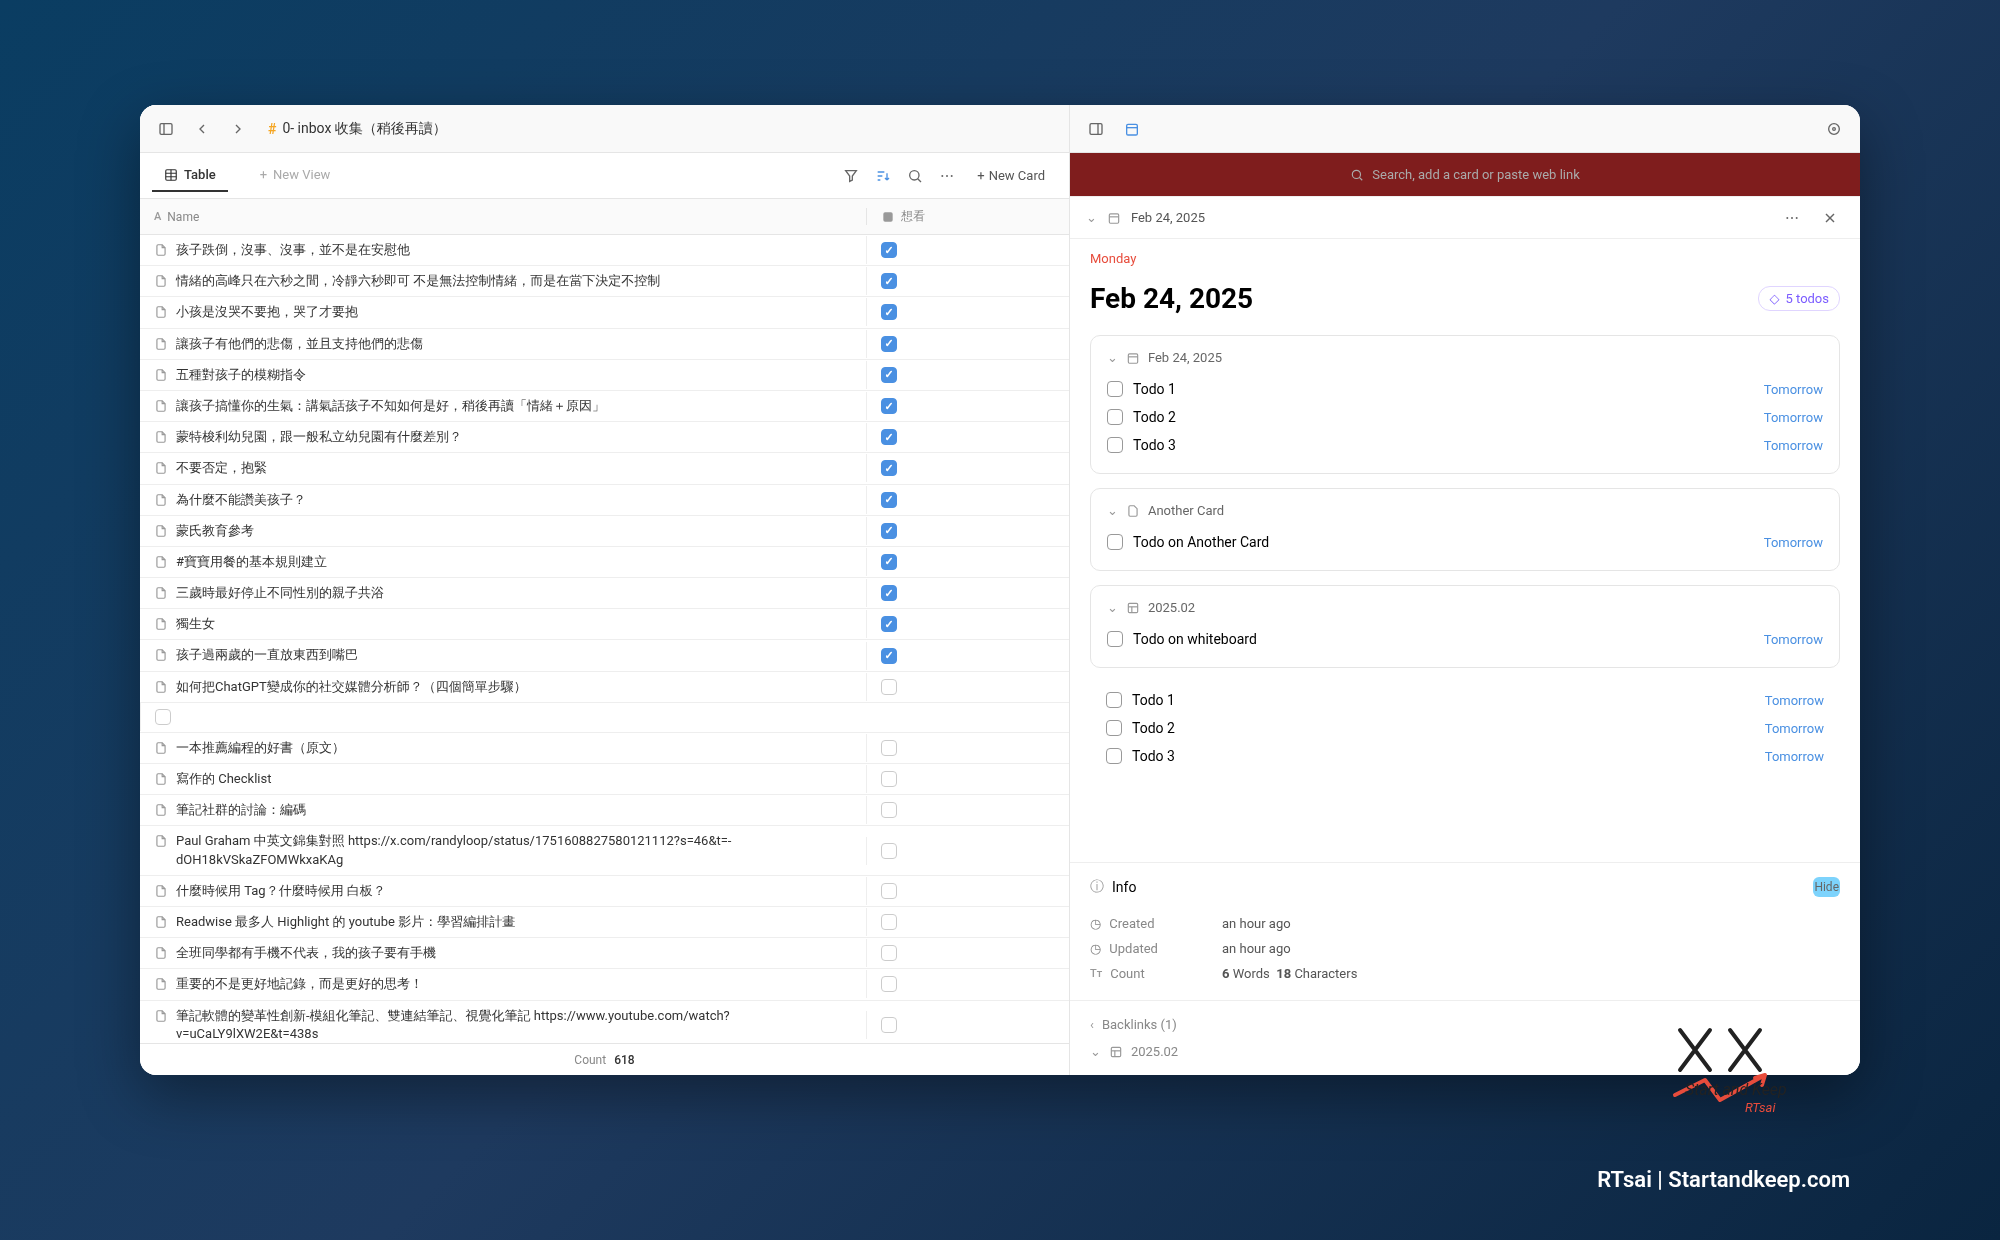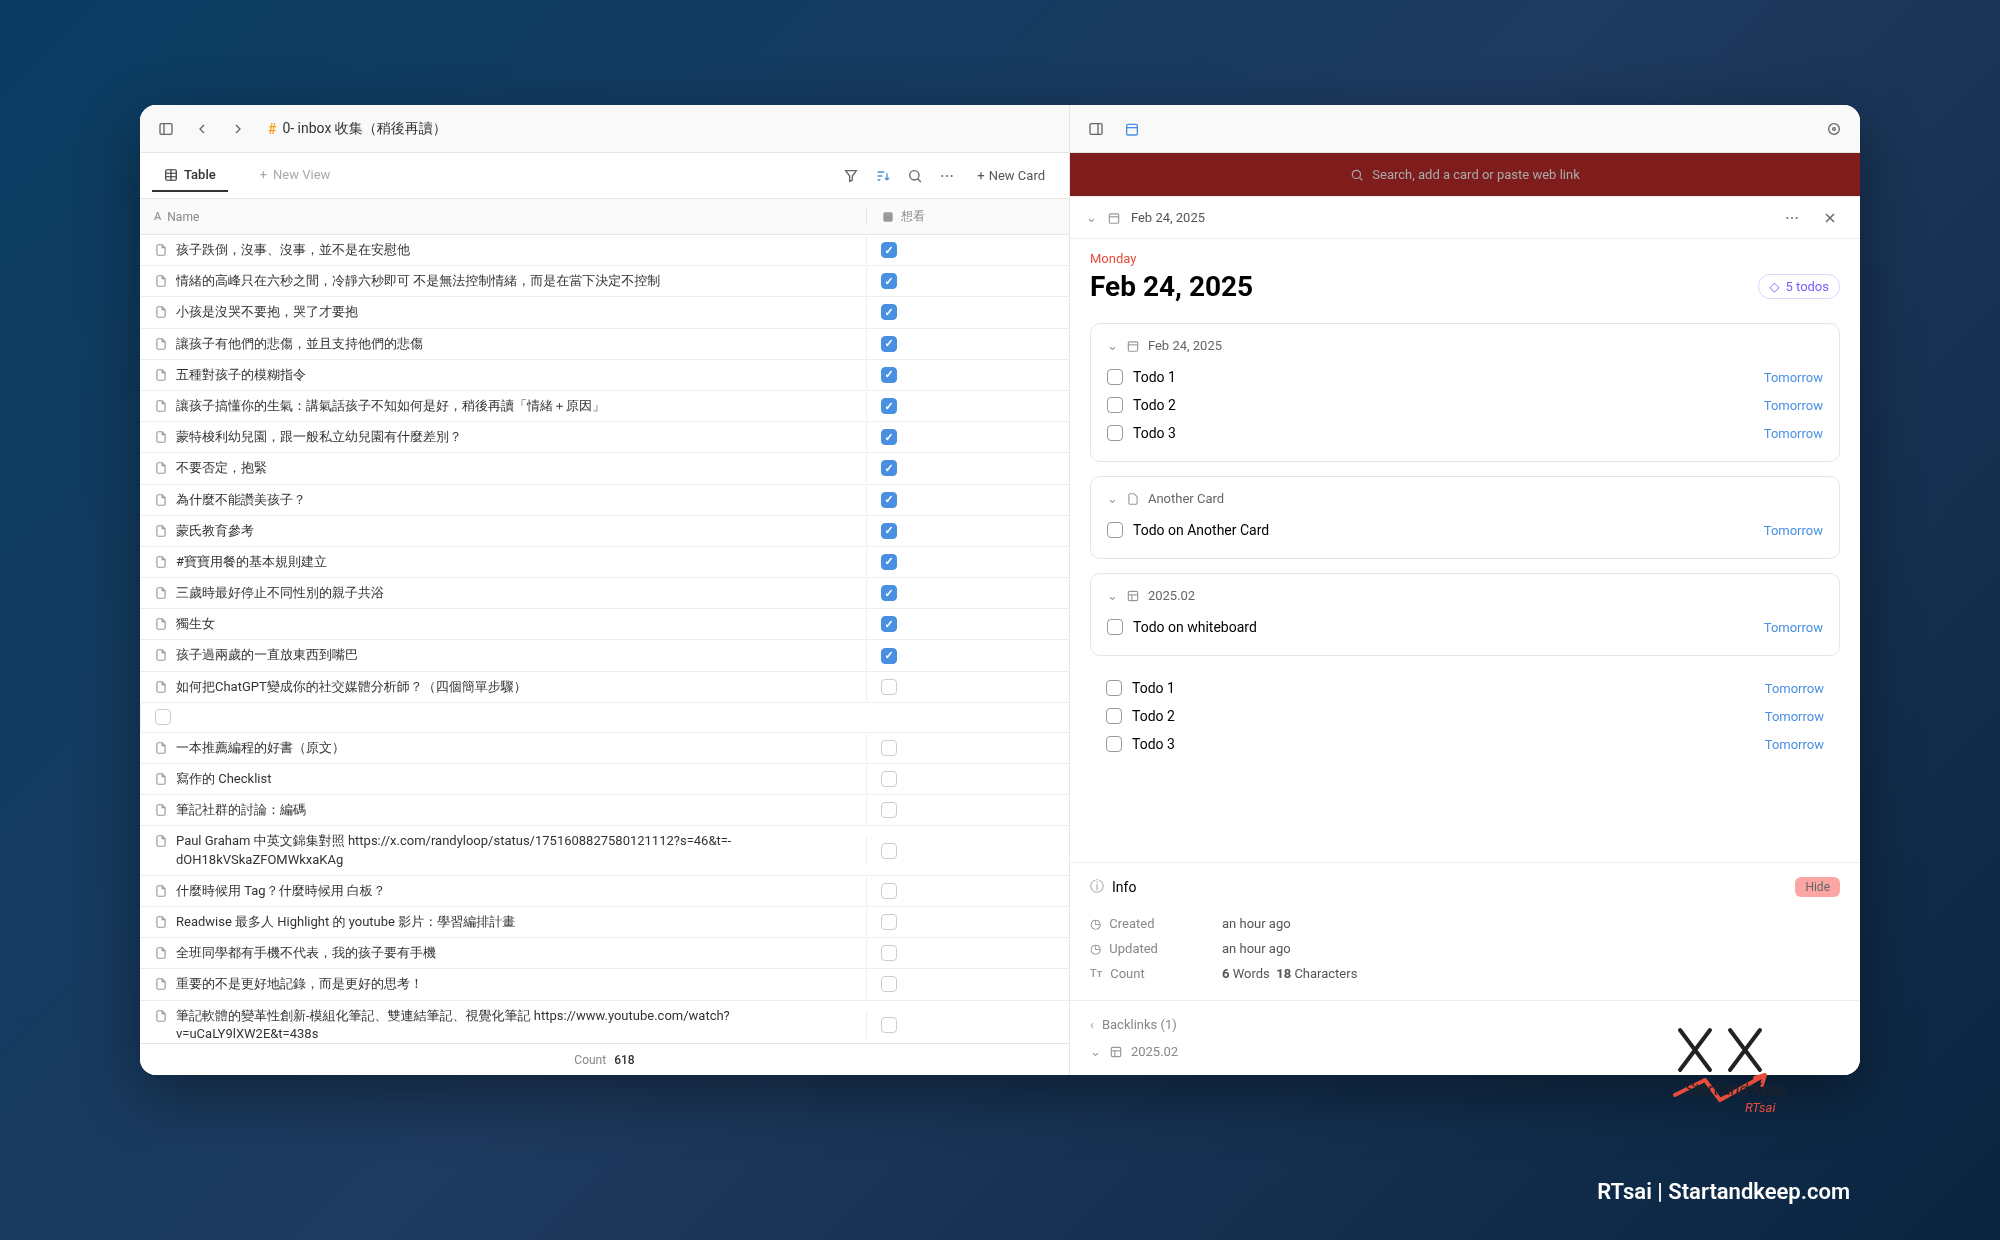--- a/index.html
+++ b/index.html
@@ -31,40 +31,40 @@
 .checkbox.checked::after{content:'✓';color:#fff;font-size:11px;font-weight:bold}
 .table-footer{height:32px;border-top:1px solid #e5e5e5;display:flex;align-items:center;justify-content:center;font-size:12px;color:#888;gap:8px}
 .right-panel{flex:1;display:flex;flex-direction:column;background:#fff}
 .right-toolbar{height:48px;border-bottom:1px solid #e5e5e5;display:flex;align-items:center;padding:0 12px;gap:8px;background:#f9f9f9;justify-content:space-between}
 .right-toolbar-left{display:flex;align-items:center;gap:8px}
 .active-icon{color:#4a90e2}
 .search-bar{height:44px;display:flex;align-items:center;justify-content:center;font-size:13px;color:#aaa;gap:8px;border-bottom:1px solid #eee;background:#7f1d1d}
 .date-header{height:42px;border-bottom:1px solid #eee;display:flex;align-items:center;padding:0 16px;gap:10px;font-size:13px;color:#555;justify-content:space-between}
 .date-header-left{display:flex;align-items:center;gap:10px}
 .right-content{flex:1;overflow-y:auto;padding:12px 20px}
-.day-label{color:#e74c3c;font-size:13px;margin-bottom:4px}
+.day-label{color:#e74c3c;font-size:13px;margin-bottom:16px}
 .date-title{font-size:28px;font-weight:700;margin-bottom:20px;display:flex;align-items:center;justify-content:space-between}
 .todo-badge{font-size:13px;color:#7b5cff;padding:4px 10px;border:1px solid #e0d5ff;border-radius:12px;font-weight:400;display:flex;align-items:center;gap:6px}
 .todo-card{border:1px solid #e5e5e5;border-radius:10px;padding:14px 16px;margin-bottom:14px}
 .card-header{display:flex;align-items:center;gap:8px;font-size:13px;color:#666;margin-bottom:10px}
 .todo-item{display:flex;align-items:flex-end;justify-content:space-between;padding:6px 0;font-size:14px}
 .todo-left{display:flex;align-items:center;gap:10px}
 .todo-checkbox{width:16px;height:16px;border:1.5px solid #999;border-radius:4px;cursor:pointer}
 .tomorrow{color:#4a90e2;font-size:13px}
 .loose-todos{padding:4px 16px}
 .info-section{border-top:1px solid #eee;padding:14px 20px}
 .info-header{display:flex;align-items:center;justify-content:space-between;font-size:14px;margin-bottom:14px}
-.hide-btn{background:#fca5a5;border-radius:6px;padding:3px 10px;font-size:12px;color:#666}
+.hide-btn{background:#7dd3fc;border-radius:6px;padding:3px 1px;font-size:12px;color:#666}
 .info-row{display:flex;align-items:center;padding:5px 0;font-size:13px;color:#888;gap:12px}
 .info-label{width:120px;display:flex;align-items:center;gap:8px}
 .info-value{color:#555}
 .backlinks{border-top:1px solid #eee;padding:10px 20px;font-size:13px;color:#888}
 .backlink-item{padding:6px 0;display:flex;align-items:center;gap:8px}
 .signature{position:absolute;bottom:120px;right:190px;width:140px;height:100px}
-.footer-text{position:absolute;bottom:36px;right:150px;color:#fff;font-size:22px;font-weight:600}
+.footer-text{position:absolute;bottom:48px;right:150px;color:#fff;font-size:22px;font-weight:600}
 .chev{color:#999}
 .small-icon{width:14px;height:14px}
 .letter-icon{font-size:11px;color:#999;font-weight:500}
 </style>
 </head>
 <body>
 
 <div class="app-window">
 
   <div class="left-panel">

